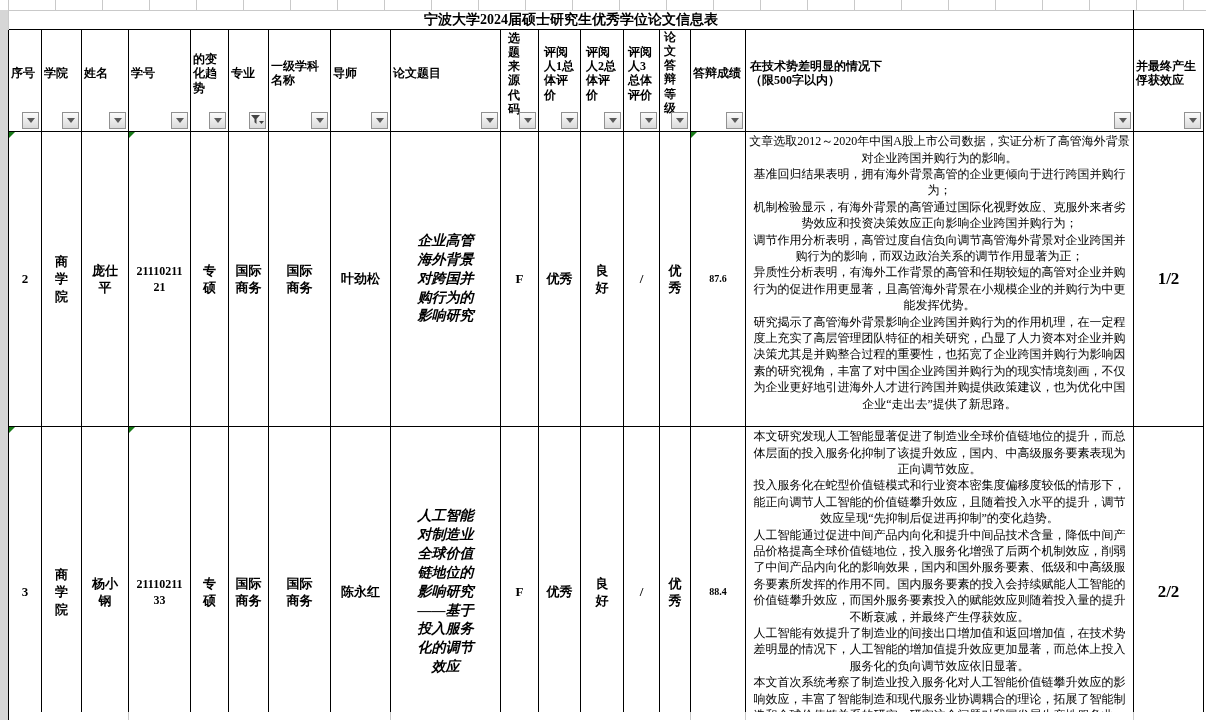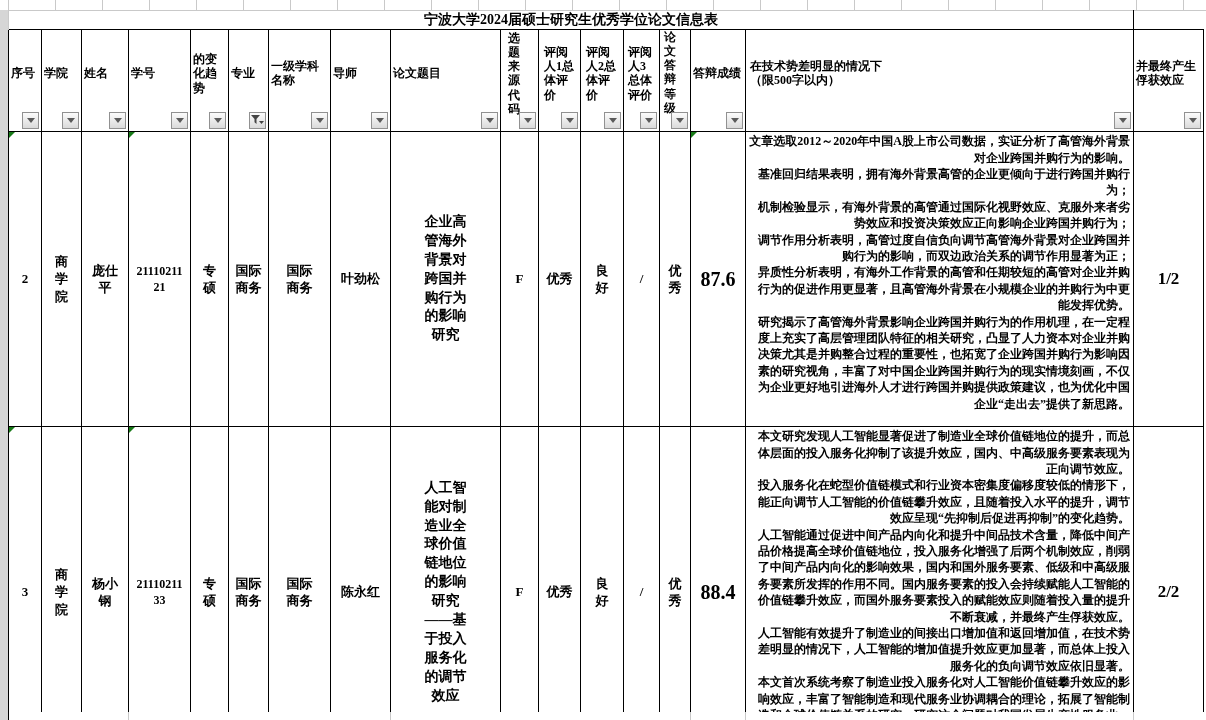--- a/index.html
+++ b/index.html
@@ -54,28 +54,28 @@
     position:relative;border:1px solid #000;
     text-align:center;vertical-align:middle;
     font-size:13px;font-weight:bold;line-height:1.35;
     word-break:break-all;padding:0 8px;
   }
   td.c1{padding:0 13px;}
   td.c3{padding:0 6px;font-size:12px;}
   td.c4{padding:0 12px;}
   td.c5{padding:0 6px;}
   td.c6{padding:0 16px;}
-  td.c8{padding:0 28px;font-size:14px;}
+  td.c8{padding:0 21px;font-size:14px;font-style:italic;}
   td.c10{padding:0 7px;}
   td.c11{padding:0 10px;}
   td.c13{padding:0 3px;}
-  td.c14{font-size:20px;}
+  td.c14{font-size:10px;}
   td.c16{font-size:17px;font-weight:bold;}
   td.cell.ach{
-    text-align:right;vertical-align:top;font-weight:bold;
+    text-align:center;vertical-align:top;font-weight:normal;
     font-size:12px;line-height:16.4px;padding:1px 3px;
     white-space:pre-wrap;
   }
   .err-tri{
     position:absolute;left:0;top:0;width:0;height:0;
     border-top:6px solid #177a17;border-right:6px solid transparent;
   }
 </style>
 </head>
 <body>

